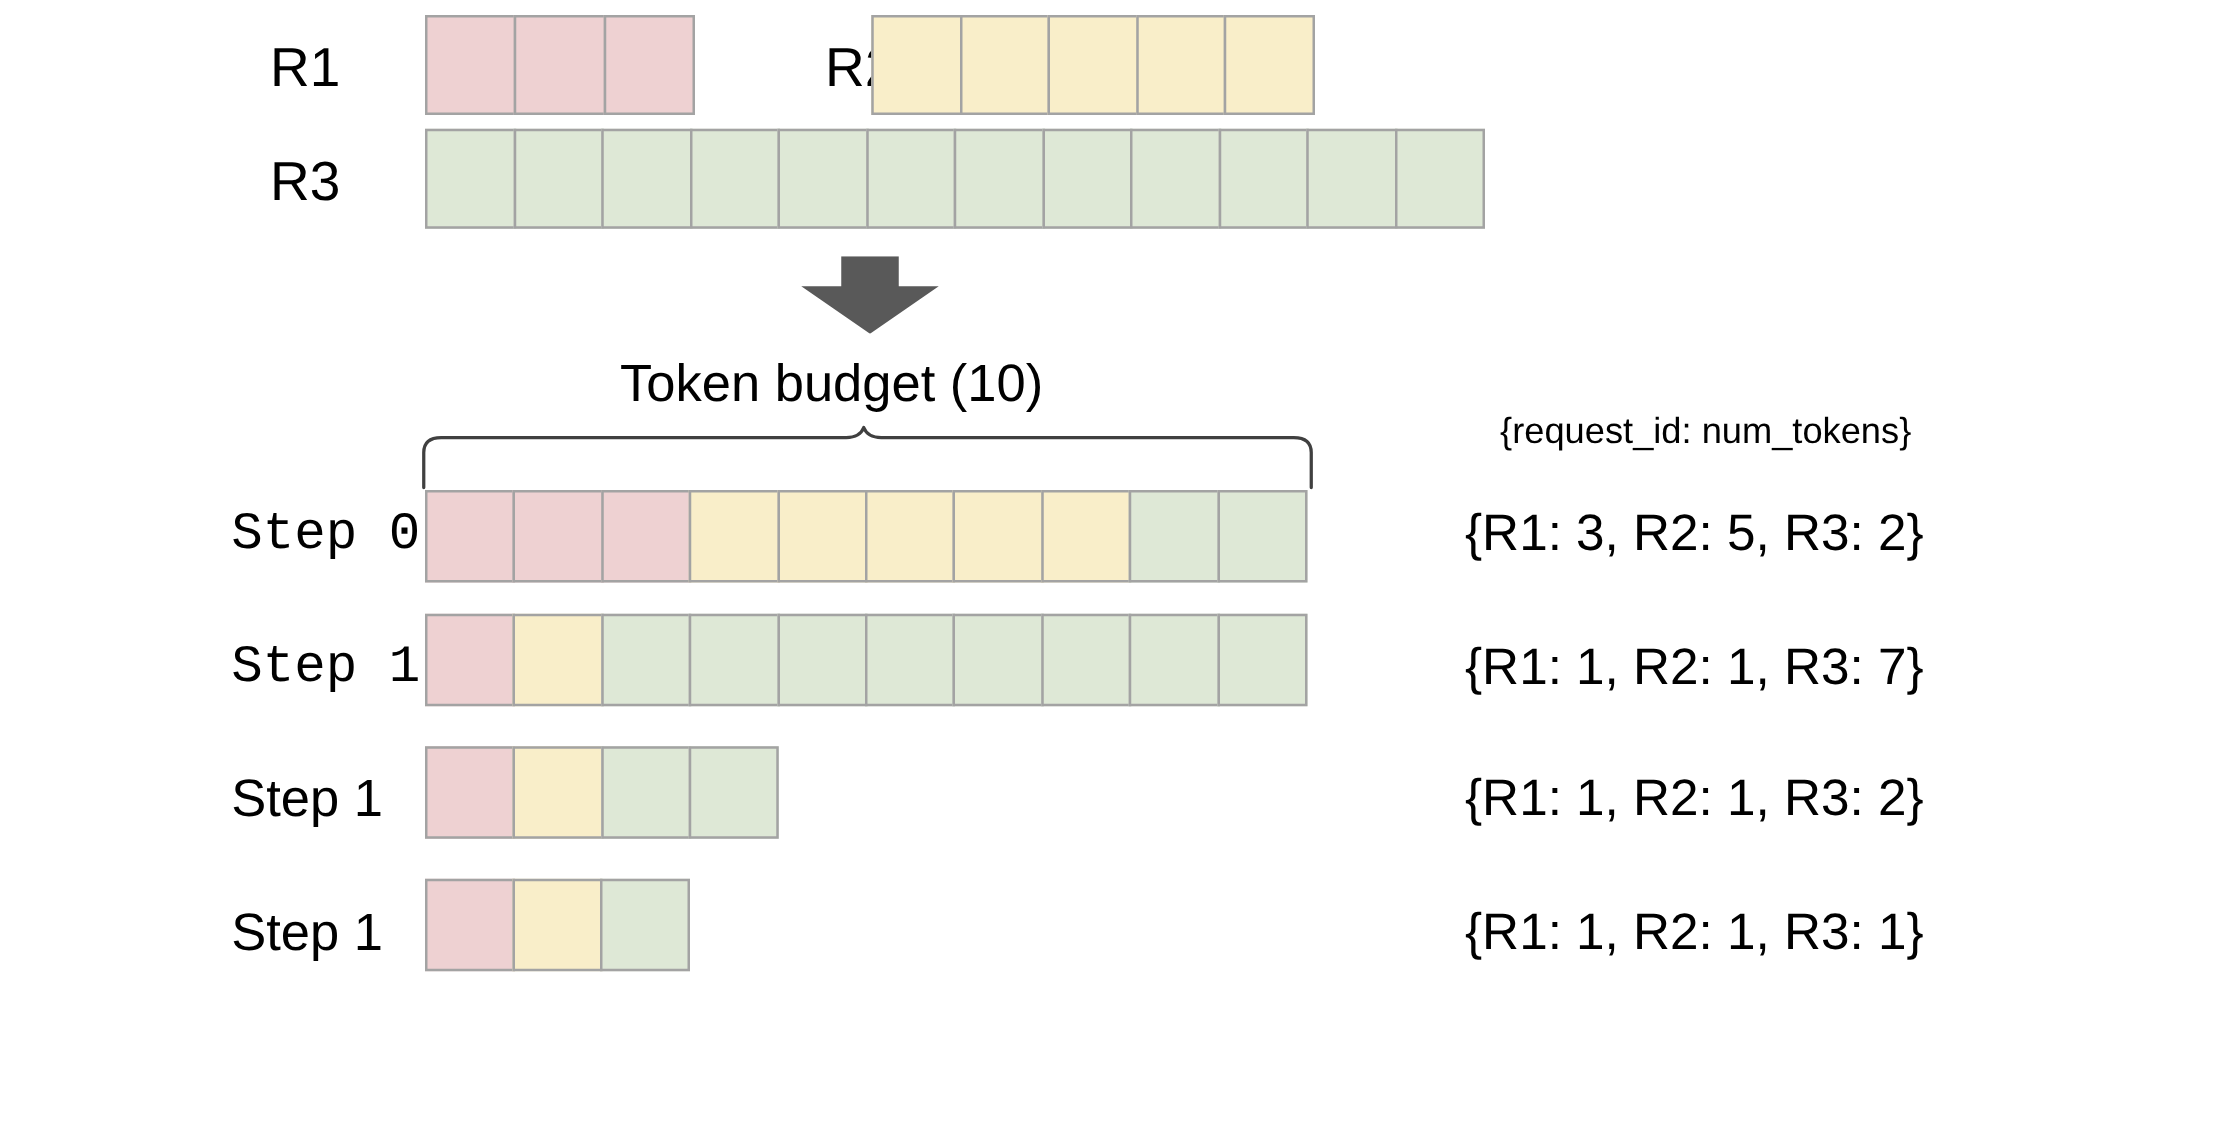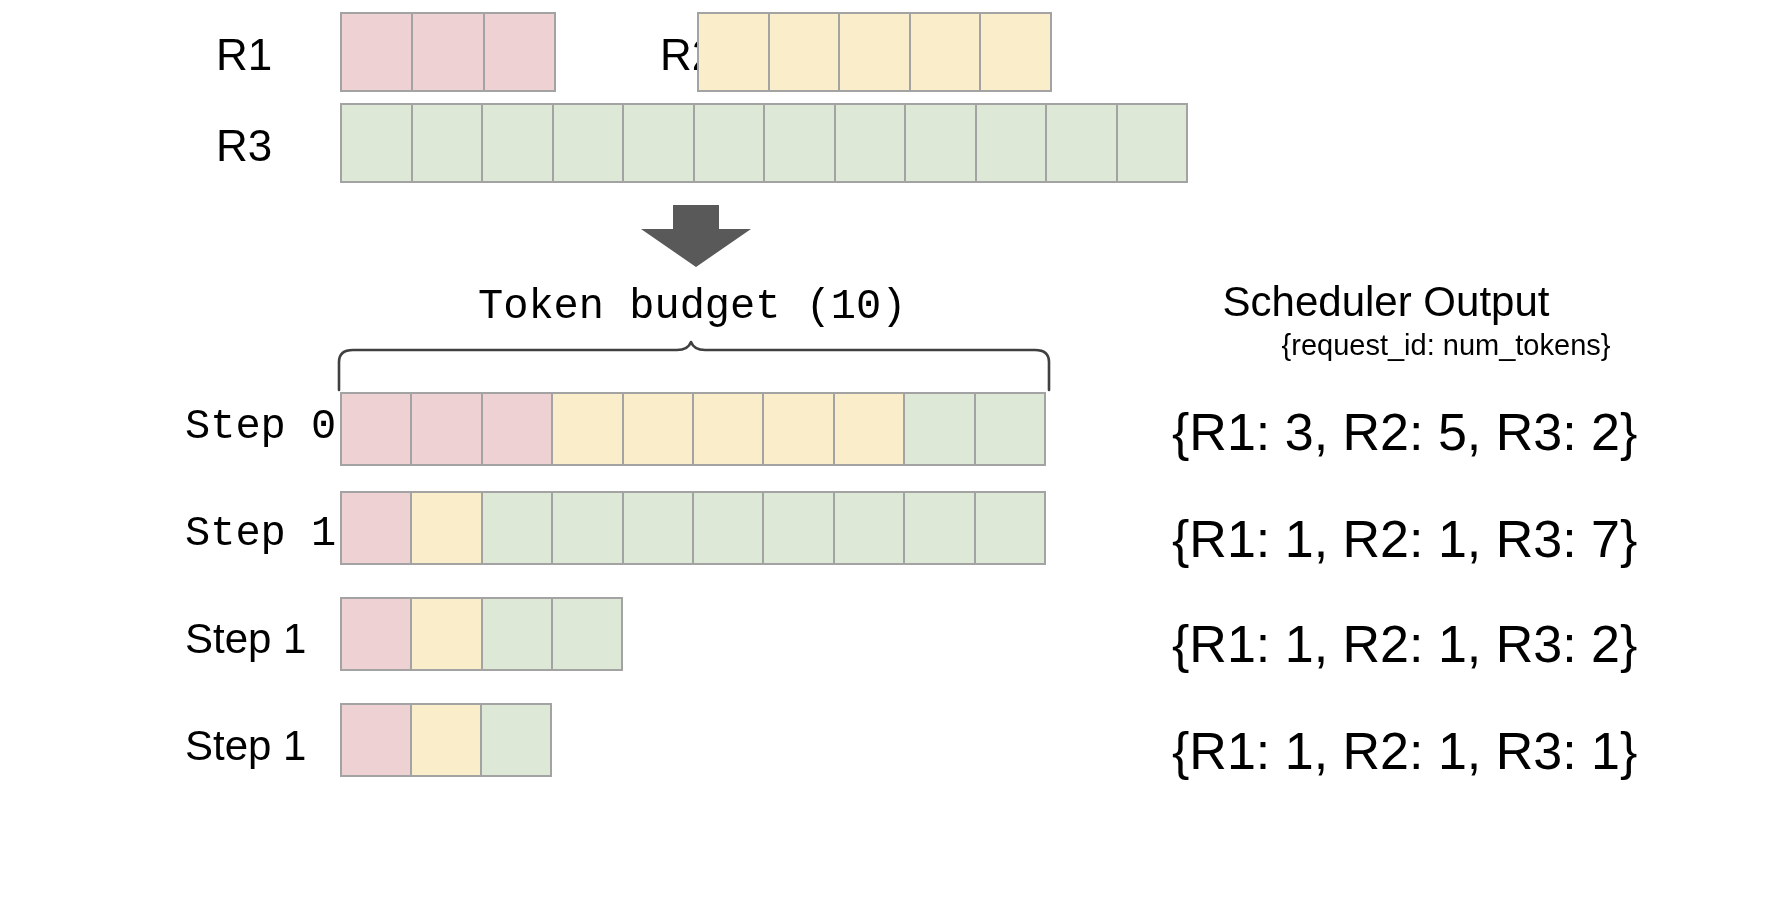--- a/index.html
+++ b/index.html
@@ -59,21 +59,21 @@
   }
   .title-scheduler {
     font-size: 42px;
     text-align: center;
   }
   .sub-scheduler {
     font-size: 29px;
     text-align: center;
   }
   .sched-line {
-    font-size: 52px;
+    font-size: 41px;
     text-align: center;
     white-space: nowrap;
   }
 
   
   .arrow-wrap {
     position: absolute;
     left: 637px;
     top: 205px;
     width: 118px;
@@ -129,31 +129,30 @@
       <div class="cell r3" style="flex: 1 1 0px;"></div>
       <div class="cell r3" style="flex: 1 1 0px;"></div>
     </div>
 
   <div class="arrow-wrap">
     <svg width="118" height="62" viewBox="0 0 118 62" xmlns="http://www.w3.org/2000/svg">
       <polygon points="36,0 82,0 82,24 114,24 59,62 4,24 36,24" fill="#595959"></polygon>
     </svg>
   </div>
 
-  <div class="label label-budget" style="left:478px; top:286px;font-family:Liberation Mono, monospace;">Token  budget (10)</div>
+  <div class="label label-budget" style="left:496px; top:286px;">Token  budget (10)</div>
 
   <div class="brace-wrap">
     <svg width="716" height="52" viewBox="0 0 716 52" xmlns="http://www.w3.org/2000/svg">
       <path d="M3,50 L3,22 Q3,10 17,10 L341,10 Q352,10 355,2 Q358,10 369,10 L699,10 Q713,10 713,22 L713,50" fill="none" stroke="#404040" stroke-width="2.6" stroke-linecap="round" stroke-linejoin="round"></path>
     </svg>
   </div>
 
-  <div class="label title-scheduler" style="left:1191px; top:281px; width:390px;">Scheduler Output</div>
 
-  <div class="label sub-scheduler" style="left:1251px; top:331px; width:390px;">{request_id: num_tokens}</div>
+  <div class="label sub-scheduler" style="left:1139px; top:331px; width:390px;text-align:right;">{request_id: num_tokens}</div>
 
   <div class="label label-step" style="left:185px; top:406px;font-family:Liberation Mono, monospace;">Step 0</div>
   <div class="token-row" id="row-step-0" style="left:340px; top:392px; width:706px; height:74px;">
       <div class="cell r1" style="flex: 1 1 0px;"></div>
       <div class="cell r1" style="flex: 1 1 0px;"></div>
       <div class="cell r1" style="flex: 1 1 0px;"></div>
       <div class="cell r2" style="flex: 1 1 0px;"></div>
       <div class="cell r2" style="flex: 1 1 0px;"></div>
       <div class="cell r2" style="flex: 1 1 0px;"></div>
       <div class="cell r2" style="flex: 1 1 0px;"></div>

